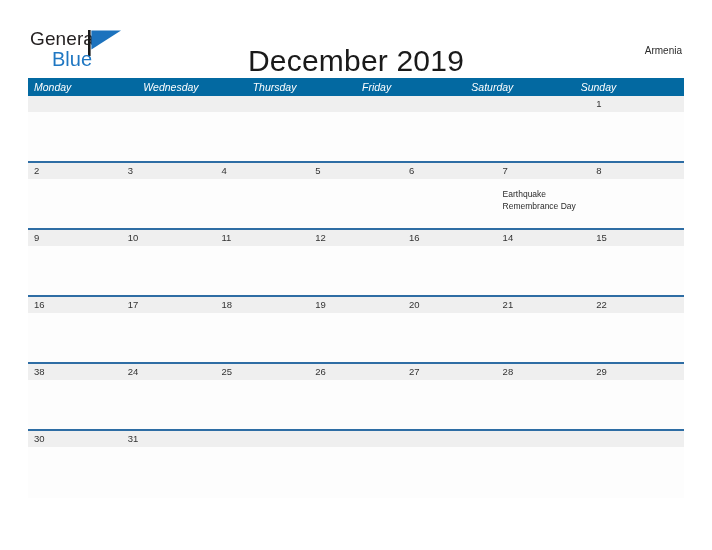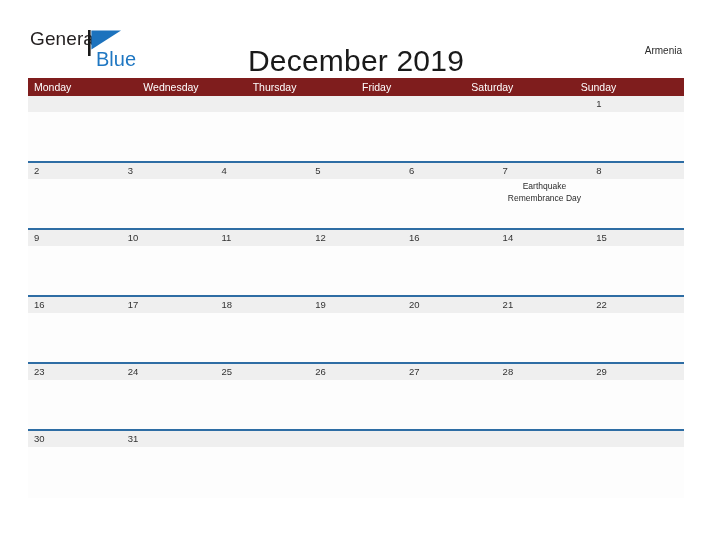--- a/index.html
+++ b/index.html
@@ -37,21 +37,20 @@
     letter-spacing: .1px;
     line-height: 22px;
   }
   .logo-blue {
     position: absolute;
     left: 22px;
     top: 20px;
     font-size: 20px;
     color: #1f77c2;
     line-height: 23px;
-    margin-left: 44px;
   }
   .logo-flag {
     position: absolute;
     left: 58px;
     top: 2px;
     width: 36px;
     height: 26px;
   }
 
   .cal-title {
@@ -77,22 +76,23 @@
   
   .calendar {
     position: absolute;
     left: 28px;
     top: 78px;
     width: 656px;
   }
 
   .weekday-row {
     display: flex;
-    background: #7f1d1d;
+    background: #0369a1;
     height: 18px;
+    font-style: italic;
   }
   .weekday-cell {
     flex: 1 1 0;
     color: #ffffff;
     font-size: 10.5px;
     line-height: 18px;
     padding-left: 6px;
     box-sizing: border-box;
     white-space: nowrap;
     overflow: hidden;
@@ -128,22 +128,21 @@
 
   .event-band {
     display: flex;
     height: 49px;
   }
   .event-cell {
     flex: 1 1 0;
     box-sizing: border-box;
     padding-left: 6px;
     padding-right: 4px;
-    padding-top: 2px;
-    text-align: center;
+    padding-top: 10px;
   }
   .event-text {
     font-size: 8.5px;
     line-height: 11.5px;
     color: #2b2b2b;
     display: block;
   }
 </style>
 </head>
 <body>
@@ -311,21 +310,21 @@
           <div class="event-cell"></div>
           <div class="event-cell"></div>
           <div class="event-cell"></div>
           <div class="event-cell"></div>
           <div class="event-cell"></div>
         </div>
       </div>
       <div class="week-row">
         <div class="date-band">
           <div class="day-cell">
-            <span class="day-num">23</span>
+            <span class="day-num">38</span>
           </div>
           <div class="day-cell">
             <span class="day-num">24</span>
           </div>
           <div class="day-cell">
             <span class="day-num">25</span>
           </div>
           <div class="day-cell">
             <span class="day-num">26</span>
           </div>

